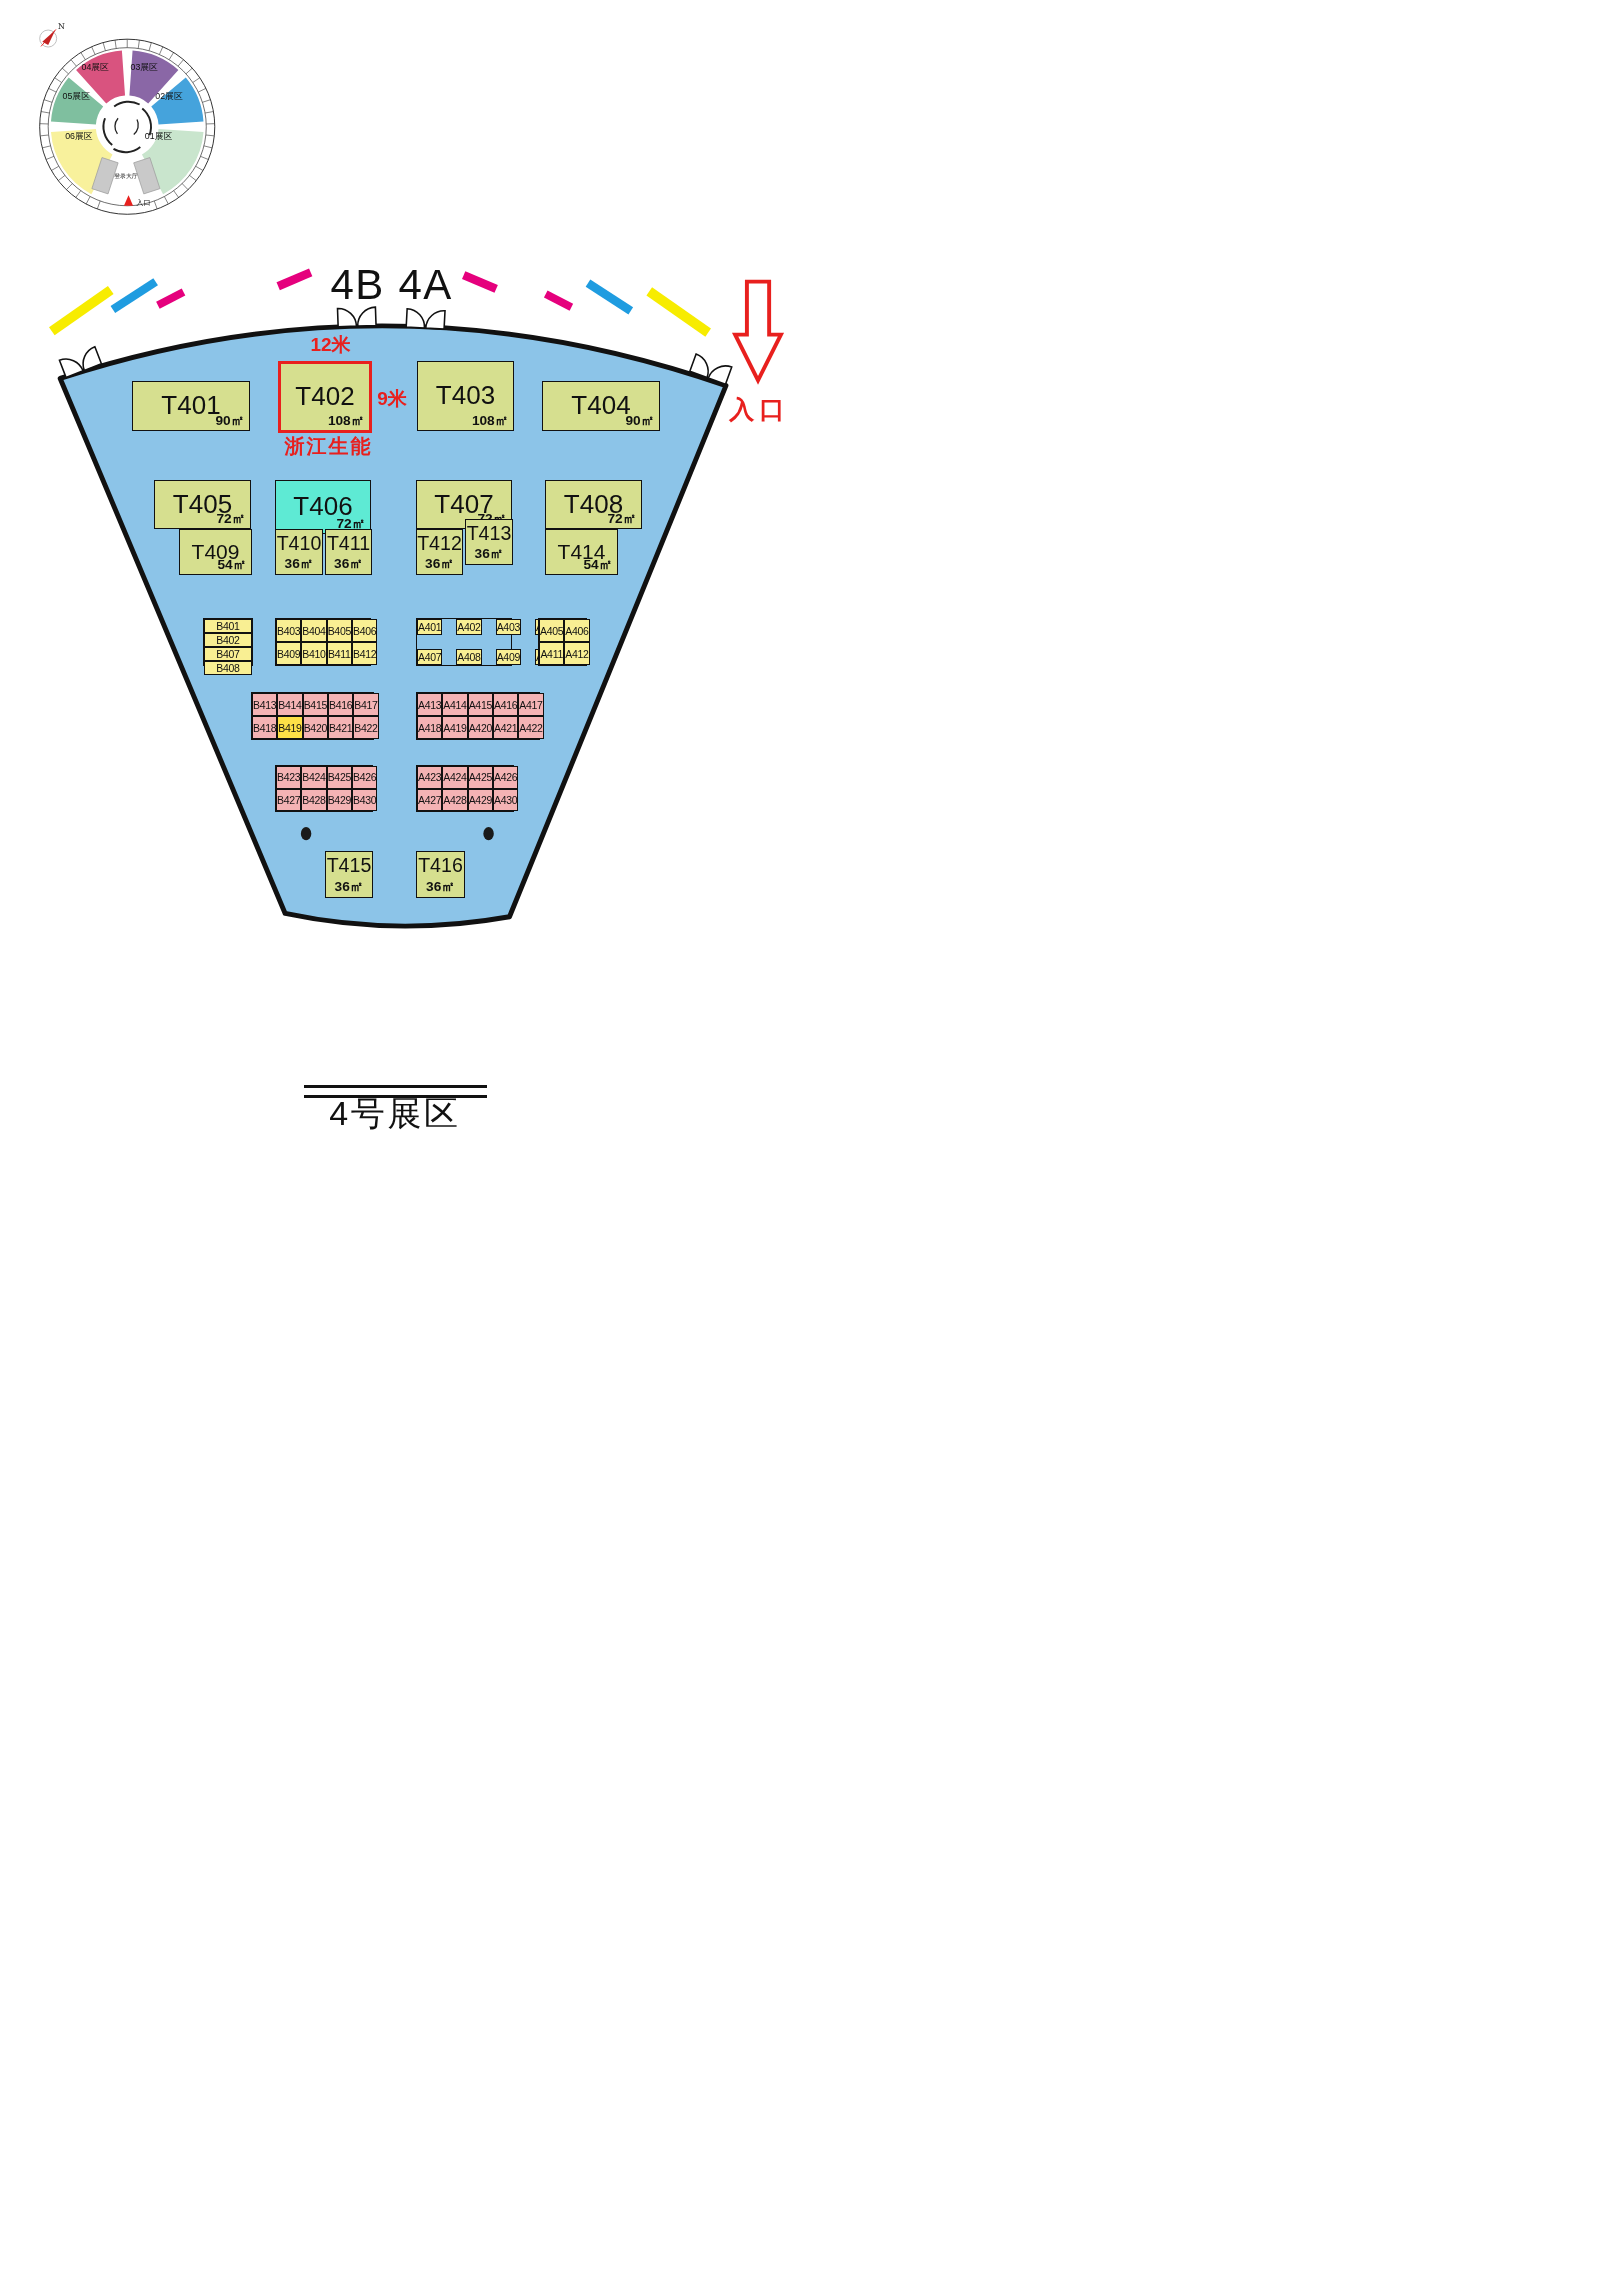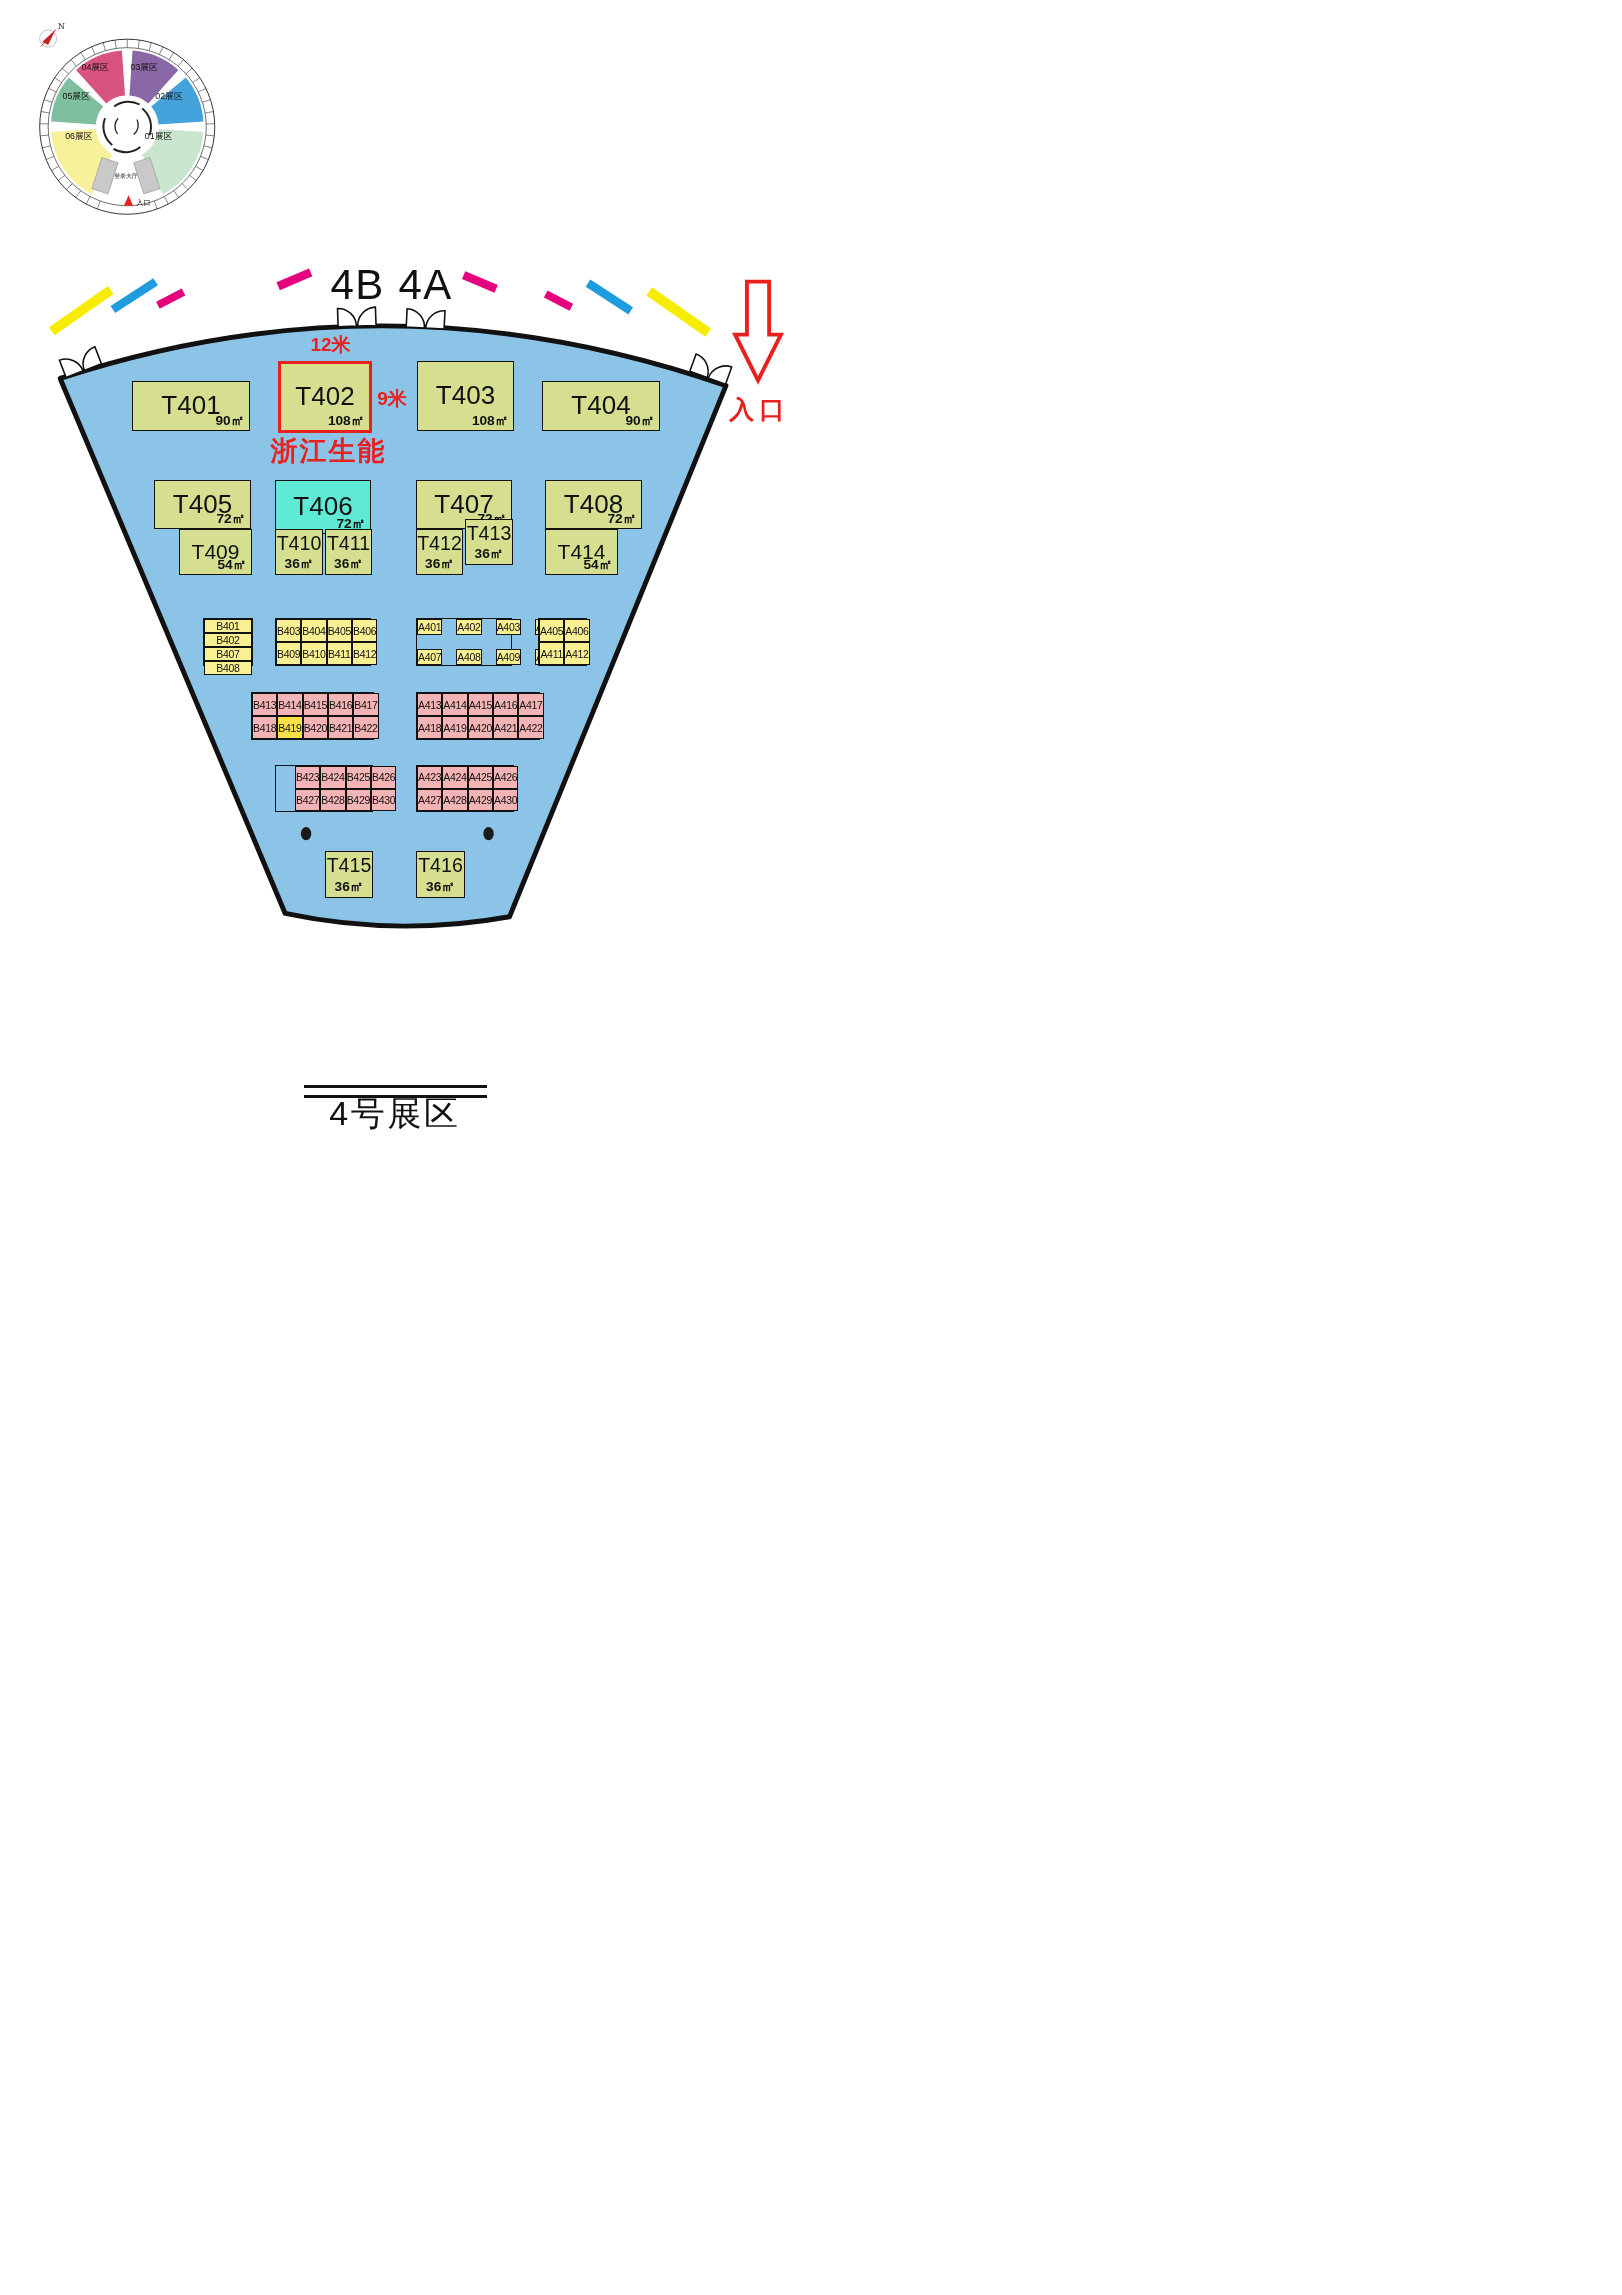--- a/index.html
+++ b/index.html
@@ -24,21 +24,21 @@
   .booth.small .label{font-size:21px;}
   .booth.hl{border:3.3px solid #e8201e;}
 
   .cellblock{position:absolute;border:1.1px solid #111;box-sizing:border-box;display:grid;}
   .cell{border:1.1px solid #111;display:flex;align-items:center;justify-content:center;
         font-size:10.5px;letter-spacing:-0.3px;box-sizing:border-box;}
 
   .hl-note{position:absolute;color:#e8201e;font-weight:700;text-align:center;}
   #hl-top{left:298px;top:332px;width:65px;font-size:19px;}
   #hl-side{left:366px;top:386px;width:52px;font-size:19px;}
-  #hl-company{left:268px;top:433px;width:121px;font-size:27px;letter-spacing:2px;text-align:center;}
+  #hl-company{left:268px;top:433px;width:121px;font-size:20px;letter-spacing:2px;text-align:center;}
 
   #page-title{position:absolute;left:264px;top:1091px;width:262px;text-align:center;
               font-size:34px;font-weight:400;letter-spacing:2.6px;color:#111;}
   .title-rule{position:absolute;left:304px;width:183px;height:3.3px;background:#111;}
 </style>
 </head>
 <body>
 
 <div id="page">
 
@@ -284,21 +284,21 @@
         <div class="cell" style="background: rgb(244, 179, 180);">A414</div>
         <div class="cell" style="background: rgb(244, 179, 180);">A415</div>
         <div class="cell" style="background: rgb(244, 179, 180);">A416</div>
         <div class="cell" style="background: rgb(244, 179, 180);">A417</div>
         <div class="cell" style="background: rgb(244, 179, 180);">A418</div>
         <div class="cell" style="background: rgb(244, 179, 180);">A419</div>
         <div class="cell" style="background: rgb(244, 179, 180);">A420</div>
         <div class="cell" style="background: rgb(244, 179, 180);">A421</div>
         <div class="cell" style="background: rgb(244, 179, 180);">A422</div>
       </div>
-      <div class="cellblock" style="left: 275px; top: 765px; width: 98px; height: 47px; grid-template-columns: repeat(4, 1fr); grid-template-rows: repeat(2, 1fr); padding-left: 19px;">
+      <div class="cellblock" style="left: 275px; top: 765px; width: 98px; height: 47px; grid-template-columns: repeat(4, 1fr); grid-template-rows: repeat(2, 1fr);">
         <div class="cell" style="background: rgb(244, 179, 180);">B423</div>
         <div class="cell" style="background: rgb(244, 179, 180);">B424</div>
         <div class="cell" style="background: rgb(244, 179, 180);">B425</div>
         <div class="cell" style="background: rgb(244, 179, 180);">B426</div>
         <div class="cell" style="background: rgb(244, 179, 180);">B427</div>
         <div class="cell" style="background: rgb(244, 179, 180);">B428</div>
         <div class="cell" style="background: rgb(244, 179, 180);">B429</div>
         <div class="cell" style="background: rgb(244, 179, 180);">B430</div>
       </div>
       <div class="cellblock" style="left: 416px; top: 765px; width: 98px; height: 47px; grid-template-columns: repeat(4, 1fr); grid-template-rows: repeat(2, 1fr);">

